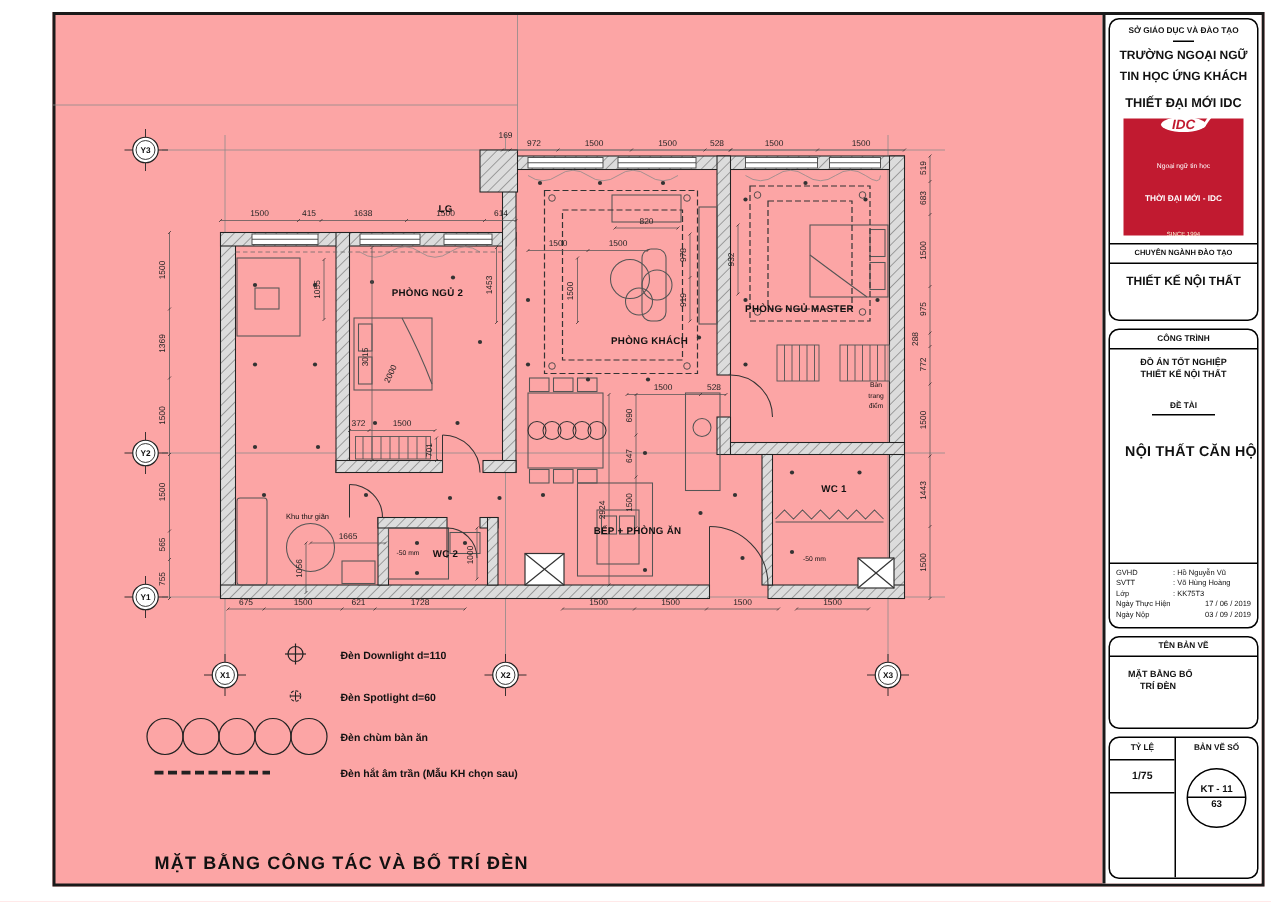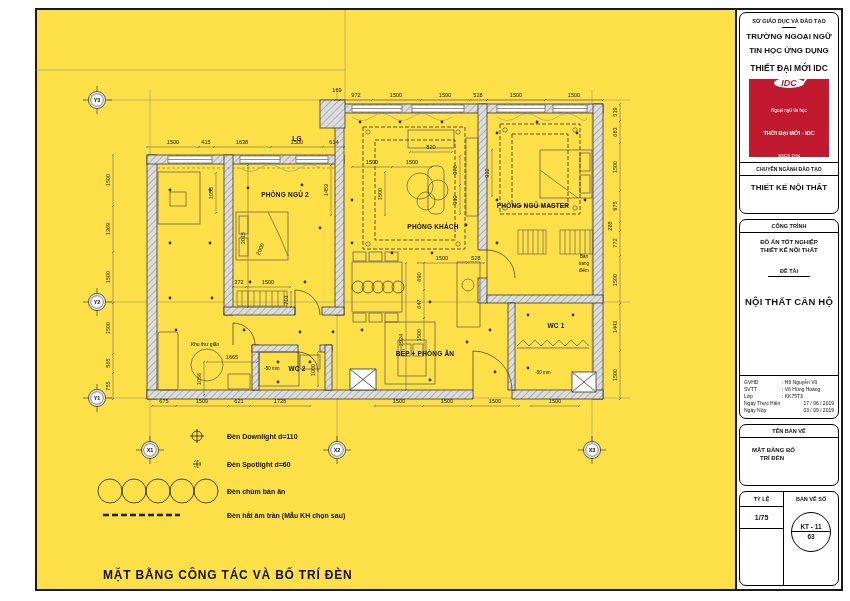--- a/index.html
+++ b/index.html
@@ -1,17 +1,17 @@
 <!DOCTYPE html>
 <html><head>
 <meta charset="utf-8">
 <style>
   html,body{margin:0;padding:0;background:#fff;}
   body{width:850px;height:601px;position:relative;font-family:"Liberation Sans",sans-serif;color:#111;}
-  .sheet{position:absolute;left:35px;top:8px;width:808px;height:583px;border:2px solid #1a1a1a;background:#fde047;box-sizing:border-box;padding-left:41px;}
+  .sheet{position:absolute;left:35px;top:8px;width:808px;height:583px;border:2px solid #1a1a1a;background:#fca5a5;box-sizing:border-box;padding-left:41px;}
   
   .tb{position:absolute;right:0;top:0;width:106px;height:100%;border-left:2px solid #1a1a1a;box-sizing:border-box;background:#fff;display:flex;flex-direction:column;}
   .tb .box{border:1.5px solid #000;border-radius:7px;margin:2px 2px 3px 2px;background:#fff;overflow:hidden;}
   .tb .box1{height:202px;text-align:center;}
   .dept{font-size:5.5px;font-weight:bold;margin-top:5px;}
   .mini-rule{width:14px;border-top:1px solid #000;margin:3px auto 4px auto;}
   .school{font-size:8px;font-weight:bold;line-height:10px;margin-top:4px;}
   .idc-line{font-size:8.5px;font-weight:bold;margin-top:7px;}
   .logo{width:80px;height:78px;margin:6px auto 5px auto;display:flex;flex-direction:column;align-items:center;justify-content:center;gap:16px;}
   .logo-circle{width:30px;height:30px;border-radius:50%;background:#fff;display:flex;align-items:center;justify-content:center;position:relative;margin-bottom:4px;}
@@ -20,21 +20,21 @@
   .logo-s1{font-size:4.5px;color:#fff;}
   .logo-s2{font-size:5.5px;color:#fff;font-weight:bold;margin-top:1px;}
   .logo-s3{font-size:4px;color:#ffd;margin-top:1px;}
   .major-hd{border-top:1px solid #000;border-bottom:1px solid #000;font-size:5px;font-weight:bold;padding:3px 0;}
   .major{font-size:8px;font-weight:bold;padding:7px 0;}
   .tb .box2{height:200px;display:flex;flex-direction:column;text-align:center;}
   .sec-hd{font-size:5.5px;font-weight:bold;border-bottom:1px solid #000;padding:3px 0;}
   .proj{font-size:6px;font-weight:bold;line-height:8px;margin-top:5px;}
   .detai{font-size:5.5px;font-weight:bold;margin-top:14px;}
   .detai span{border-bottom:1px solid #000;padding:0 12px 2px 12px;}
-  .topic{font-size:9.5px;font-weight:bold;margin-top:22px;letter-spacing:.2px;}
+  .topic{font-size:9.5px;font-weight:bold;margin-top:22px;letter-spacing:.2px;text-align:right;}
   .people{border-top:1px solid #000;margin-top:auto;padding:3px 4px 4px 4px;text-align:left;}
   .prow{display:flex;font-size:5px;line-height:7px;}
   .prow .lbl{width:38px;flex:none;}
   .prow .val{flex:1;}
   .prow .val.rt{text-align:right;}
   .tb .box3{height:60px;text-align:center;}
   .bname{font-size:6px;font-weight:bold;text-align:left;padding:8px 0 0 12px;line-height:8px;}
   .bname .l2{padding-left:8px;}
   .tb .box4{height:94px;display:flex;}
   .b4l{width:44%;border-right:1px solid #000;display:flex;flex-direction:column;}
@@ -65,21 +65,21 @@
 </head>
 <body>
 
 <div class="sheet">
 
   <div class="tb">
     <div class="box box1">
       <div class="dept">SỞ GIÁO DỤC VÀ ĐÀO TẠO</div>
       <div class="mini-rule"></div>
       <div class="school">TRƯỜNG NGOẠI NGỮ</div>
-      <div class="school">TIN HỌC ỨNG DỤNG</div>
+      <div class="school">TIN HỌC ỨNG KHÁCH</div>
       <div class="idc-line">THIẾT ĐẠI MỚI IDC</div>
       <div class="logo" style="background:#c11a30">
         <div class="logo-circle">
           <span class="idc" style="color:#c11a30">IDC</span>
           <span class="chk">✓</span>
         </div>
         <div class="logo-s1">Ngoại ngữ tin học</div>
         <div class="logo-s2">THỜI ĐẠI MỚI - IDC</div>
         <div class="logo-s3">SINCE 1994</div>
       </div>

